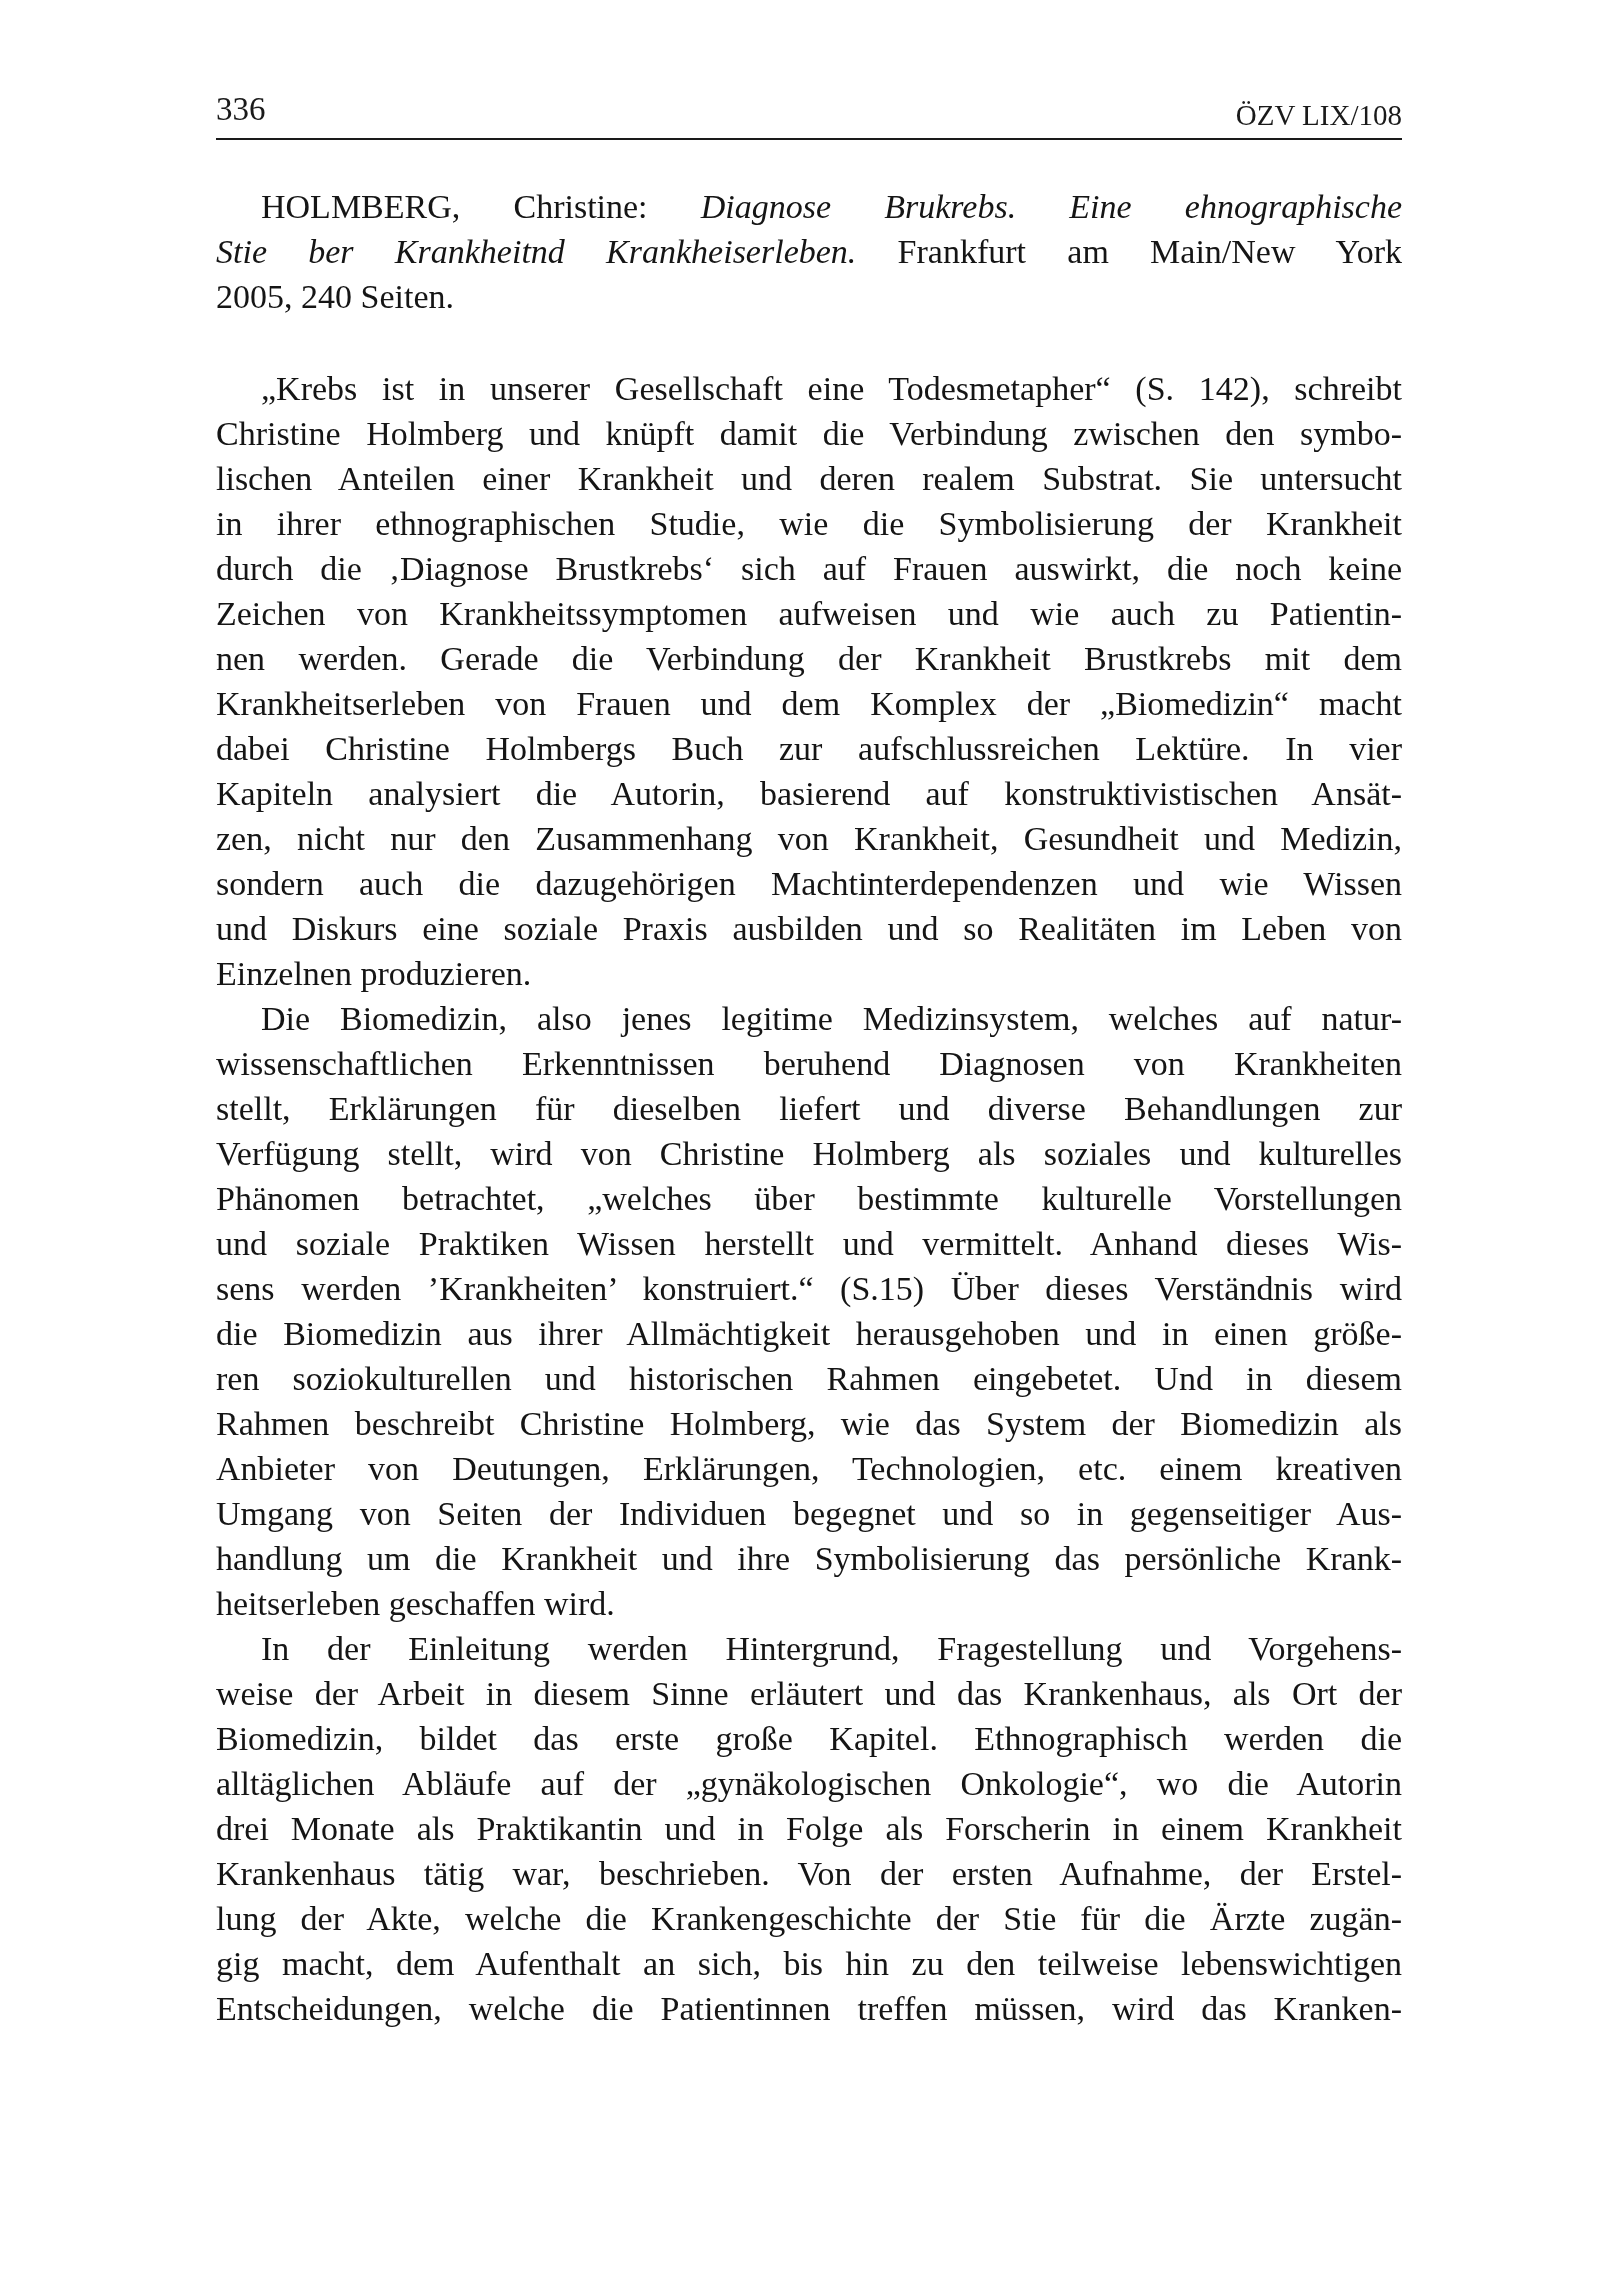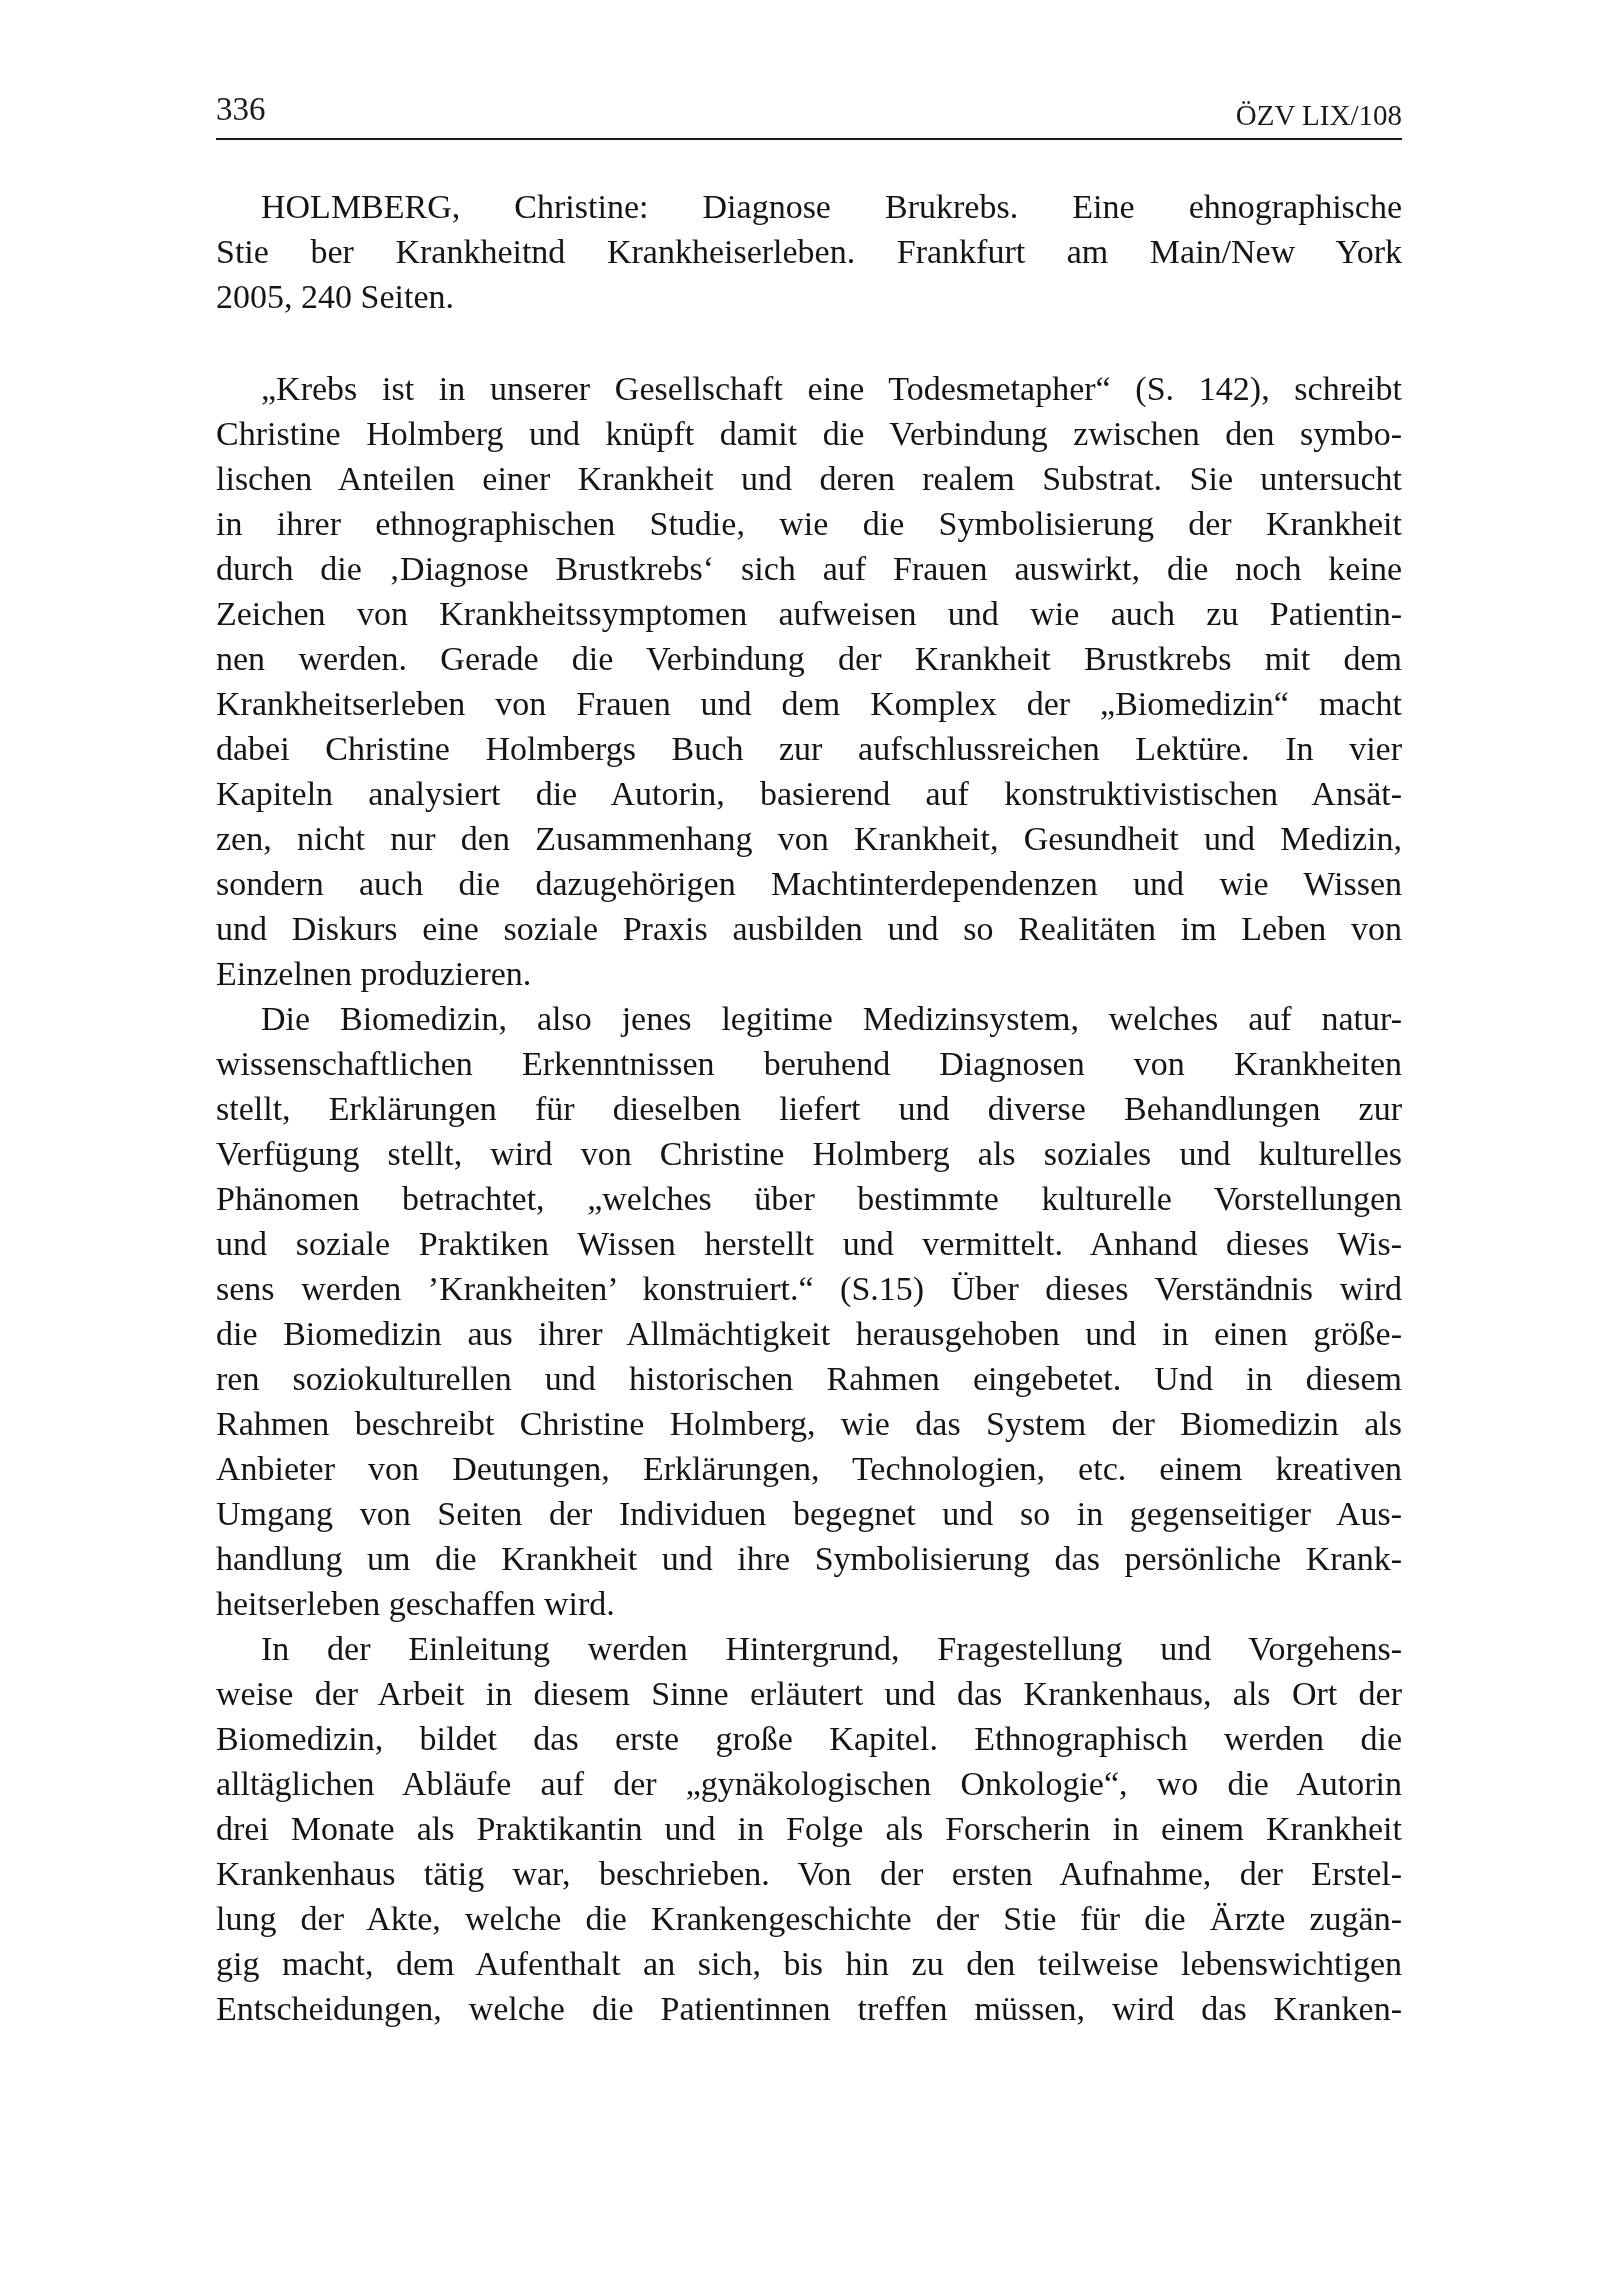--- a/index.html
+++ b/index.html
@@ -9,21 +9,21 @@
     font-family: "Liberation Serif", serif; font-size: 33px; color: #1a1a1a; }
   .rh-left { position: absolute; left: 0; top: 0; margin-top: 8px; }
   .rh-center { position: absolute; left: 0; right: 0; top: 1.6px; text-align: center; font-size: 29px; }
   .rh-right { position: absolute; right: 0; top: 16px; font-size: 29px; }
   .rule { position: absolute; left: 216px; top: 138px; width: 1186px; height: 2.4px; background: #1a1a1a; }
   .text { position: absolute; left: 216px; width: 1186px;
     font-family: "Liberation Serif", serif; font-size: 34px; line-height: 45px; color: #151515; }
   .line { display: block; height: 45px; white-space: nowrap; text-align: justify; text-align-last: justify; }
   .line.last { text-align-last: left; }
   .indent { padding-left: 45px; }
-  .it { }
+  .it { font-style: italic; }
   .citation { top: 184px; }
   .body { top: 366px; }
 </style>
 </head>
 <body>
 
 <div class="page">
 
   <div class="running-head">
     <span class="rh-left">336</span>

